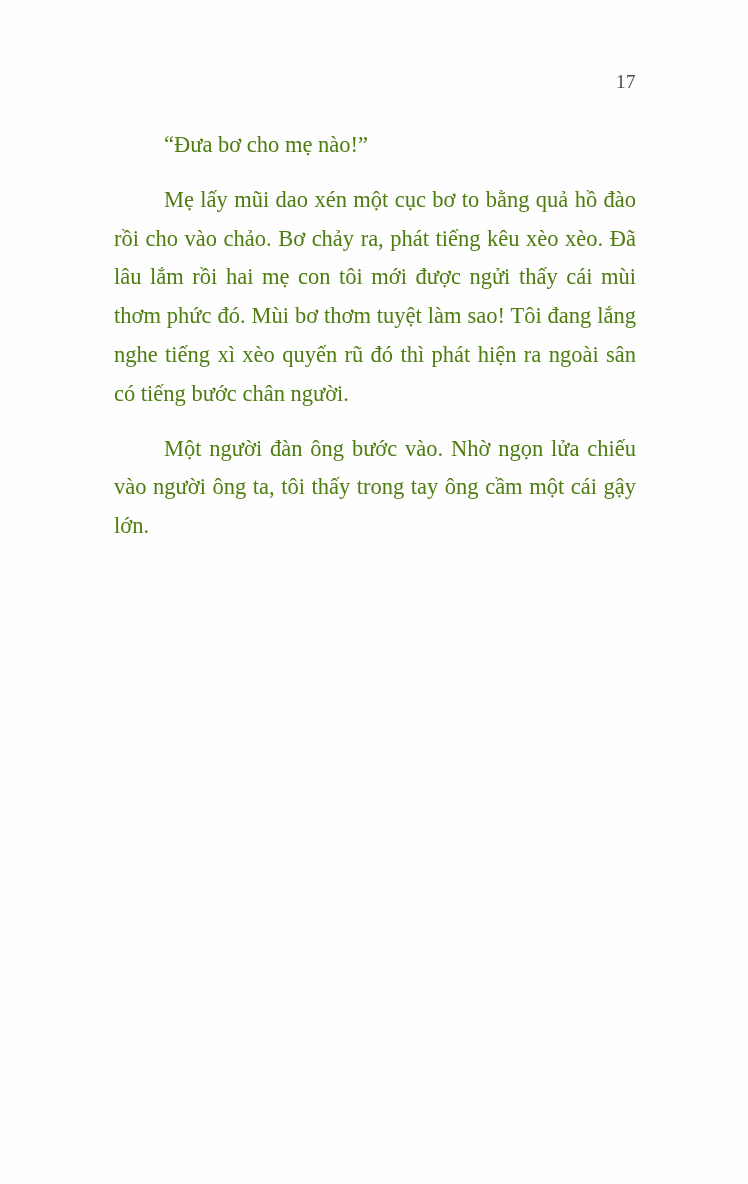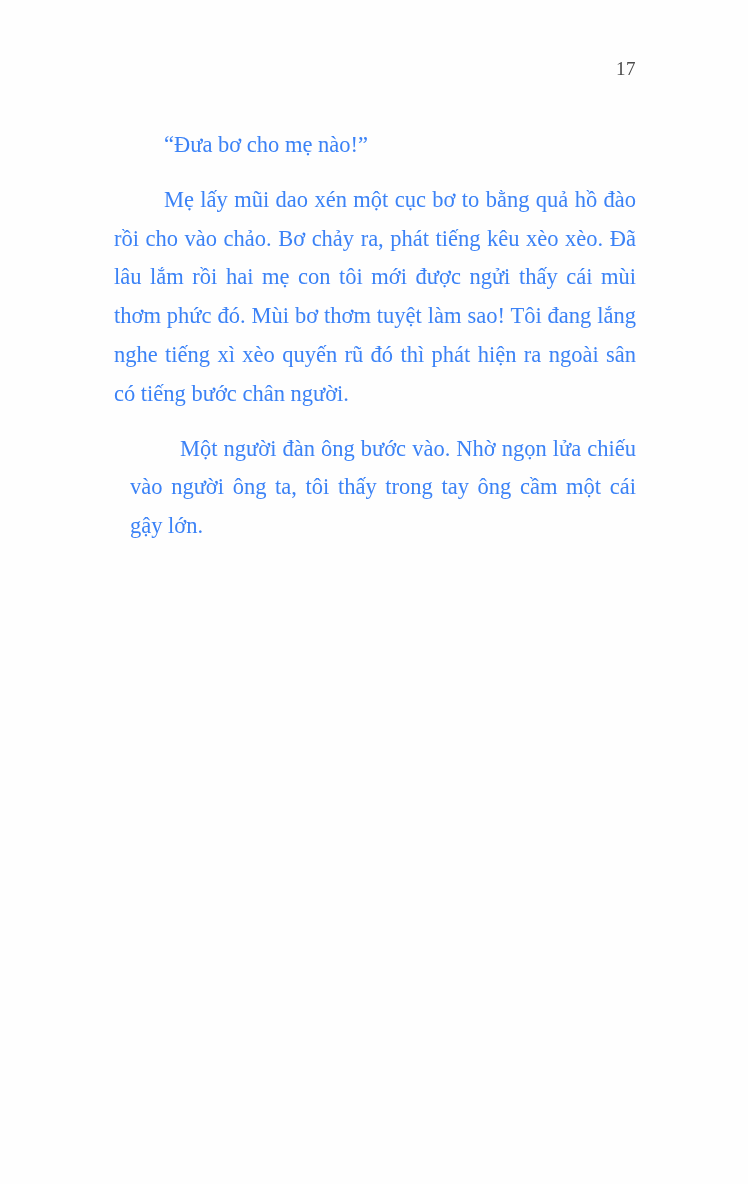--- a/index.html
+++ b/index.html
@@ -10,45 +10,44 @@
   .book-page {
     position: relative;
     width: 748px;
     height: 1184px;
     background: #fefefe;
     overflow: hidden;
     font-family: "Liberation Serif", "DejaVu Serif", serif;
   }
   .page-number {
     position: absolute;
-    top: 58px;
+    top: 71px;
     right: 112px;
     font-size: 19px;
     line-height: 22px;
     color: #4a4a4a;
     letter-spacing: 0.5px;
   }
   .text-block {
     position: absolute;
     top: 126px;
     left: 114px;
     width: 522px;
     font-size: 22.5px;
     line-height: 38.8px;
-    color: #3b82f6;
+    color: #4d7c0f;
     text-align: justify;
     text-justify: inter-word;
   }
   .text-block p {
     margin: 0 0 16px 0;
     text-indent: 50px;
   }
   .text-block p:last-child {
     margin-bottom: 0;
-    margin-left: 16px;
   }
 </style>
 </head>
 <body>
 
 <div class="book-page">
   <div class="page-number">17</div>
 
   <div class="text-block">
     <p>“Đưa bơ cho mẹ nào!”</p>

